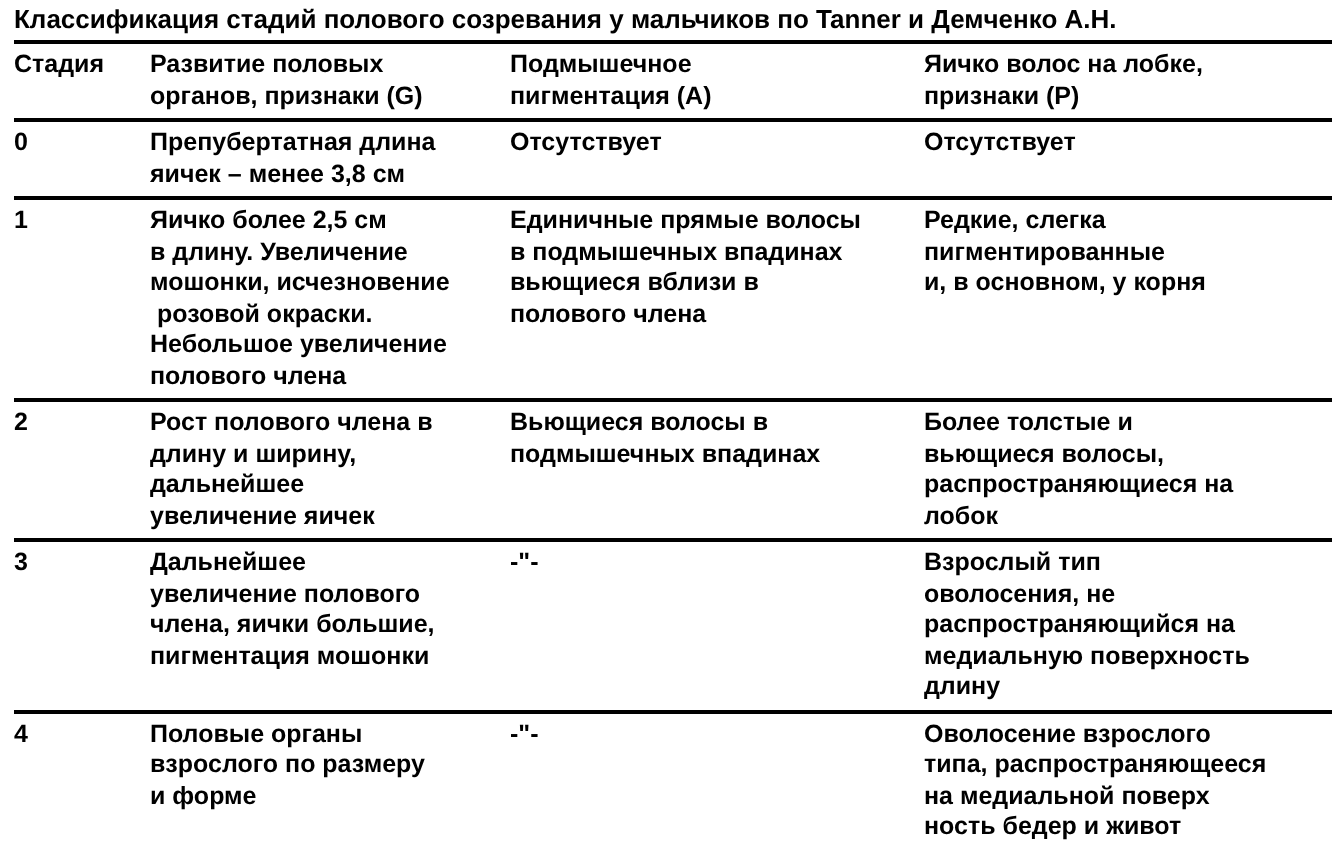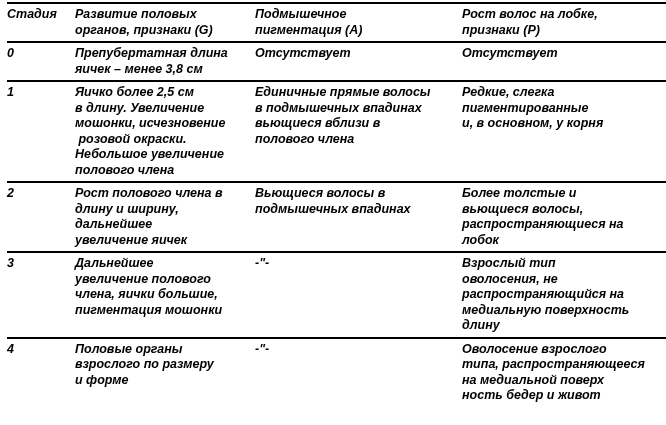--- a/index.html
+++ b/index.html
@@ -18,21 +18,20 @@
   .doc-title {
     font-size: 13px;
     line-height: 16px;
     padding-bottom: 2px;
     white-space: nowrap;
   }
   table.stages {
     border-collapse: collapse;
     table-layout: fixed;
     width: 659px;
-    font-style: italic;
   }
   col.c0 { width: 68px; }
   col.c1 { width: 180px; }
   col.c2 { width: 207px; }
   col.c3 { width: 204px; }
   th, td {
     vertical-align: top;
     text-align: left;
     padding: 3px 8px 3px 0;
     white-space: pre-line;
@@ -44,36 +43,37 @@
     border-top: 2px solid #000;
     border-bottom: 2px solid #000;
   }
   tbody tr { border-bottom: 2px solid #000; }
   tbody tr:last-child { border-bottom: none; }
 </style>
 </head>
 <body>
 
 <div class="page">
+  <div class="doc-title">Классификация стадий полового созревания у мальчиков по Tanner и Демченко А.Н.</div>
 
   <table class="stages">
     <colgroup>
       <col class="c0">
         <col class="c1">
         <col class="c2">
         <col class="c3">
     </colgroup>
     <thead>
       <tr>
         <th>Стадия</th>
         <th>Развитие половых
 органов, признаки (G)</th>
         <th>Подмышечное
 пигментация (А)</th>
-        <th>Рост волос на лобке,
+        <th>Яичко волос на лобке,
 признаки (Р)</th>
       </tr>
     </thead>
     <tbody>
       <tr>
         <td>0</td>
         <td>Препубертатная длина
 яичек – менее 3,8 см</td>
         <td>Отсутствует</td>
         <td>Отсутствует</td>

